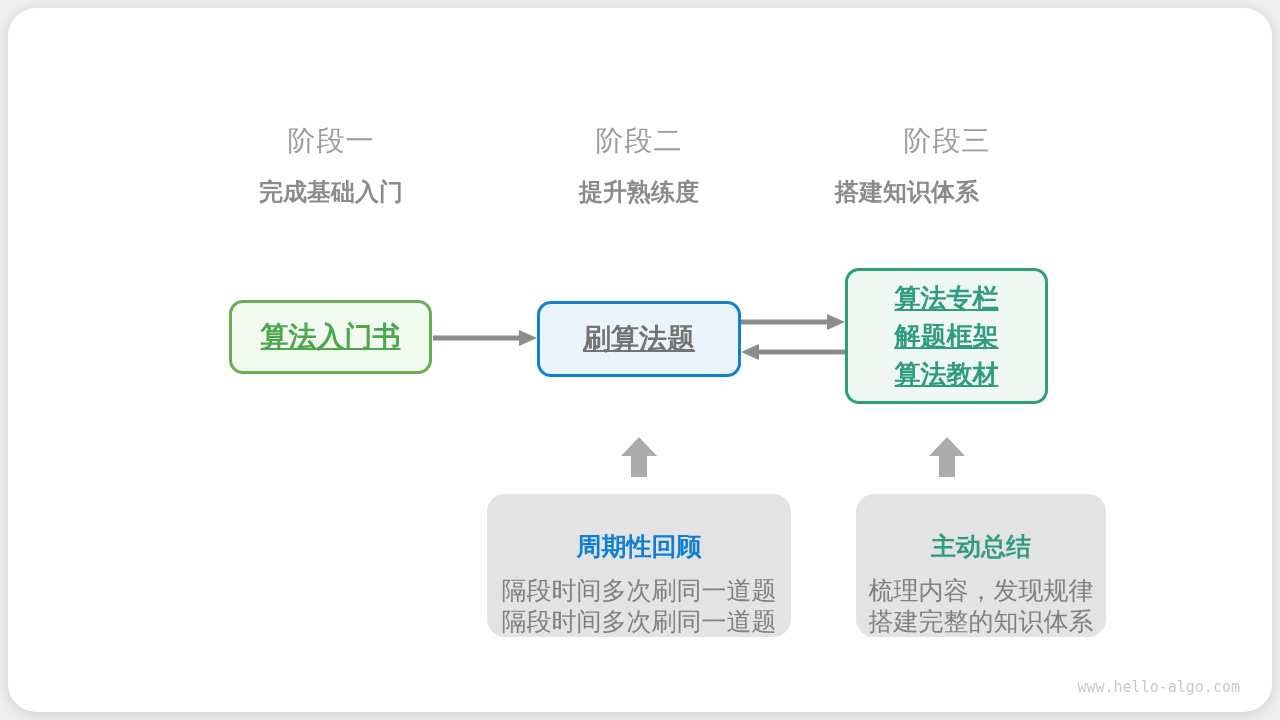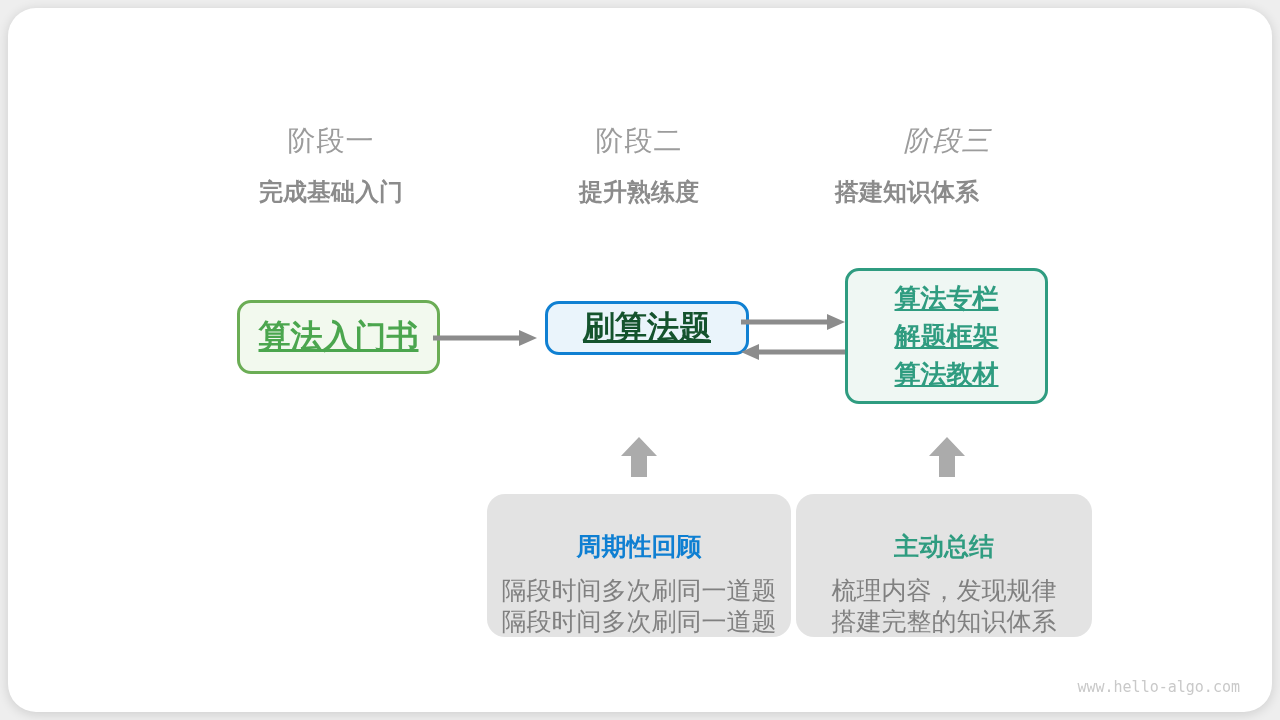--- a/index.html
+++ b/index.html
@@ -49,21 +49,21 @@
     border-radius: 14px;
     display: flex;
     flex-direction: column;
     align-items: center;
     justify-content: center;
     font-weight: bold;
     text-align: center;
     text-decoration: underline;
   }
   .node-line { display: block; }
-  #node-intro-book, #node-practice { font-size: 32px; margin-left: 8px; }
+  #node-intro-book, #node-practice { font-size: 28px; }
   #node-resources { font-size: 26px; }
   #node-resources .node-line { line-height: 38px; }
 
   
   svg.arrow { display: block; overflow: visible; }
 
   
   .note {
     box-sizing: border-box;
     background: #e3e3e3;
@@ -96,28 +96,28 @@
 
 <div id="canvas">
   <div class="card"></div>
 
   <div class="abs stage-label" style="left:171px; top:122px;">阶段一</div>
   <div class="abs stage-subtitle" style="left:171px; top:176px;">完成基础入门</div>
 
   <div class="abs stage-label" style="left:479px; top:122px;">阶段二</div>
   <div class="abs stage-subtitle" style="left:479px; top:176px;">提升熟练度</div>
 
-  <div class="abs stage-label" style="left:787px; top:122px;font-style:italic;">阶段三</div>
+  <div class="abs stage-label" style="left:787px; top:122px;">阶段三</div>
   <div class="abs stage-subtitle" style="left:747px; top:176px;">搭建知识体系</div>
 
   <div id="node-intro-book" class="abs node" style="left: 229px; top: 300px; width: 203px; height: 74px; border-color: rgb(107, 173, 85); background: rgb(242, 249, 238); color: rgb(75, 166, 78);">
     <span class="node-line">算法入门书</span>
   </div>
 
-  <div id="node-practice" class="abs node" style="left: 537px; top: 301px; width: 204px; height: 54px; border-color: rgb(16, 128, 210); background: rgb(234, 244, 251); color: #14532d;">
+  <div id="node-practice" class="abs node" style="left: 537px; top: 301px; width: 204px; height: 76px; border-color: rgb(16, 128, 210); background: rgb(234, 244, 251); color: #737373;">
     <span class="node-line">刷算法题</span>
   </div>
 
   <div id="node-resources" class="abs node" style="left: 845px; top: 268px; width: 203px; height: 136px; border-color: rgb(47, 156, 128); background: rgb(239, 247, 243); color: rgb(47, 156, 128);">
     <span class="node-line">算法专栏</span>
     <span class="node-line">解题框架</span>
     <span class="node-line">算法教材</span>
   </div>
 
   <svg class="abs arrow" style="left: 433px; top: 328px; color: rgb(140, 140, 140);" width="104" height="20" viewBox="0 0 104 20">
@@ -144,21 +144,21 @@
   </svg>
 
   <div class="abs note" style="left:487px; top:494px; width:304px; height:143px;">
     <div class="note-title" style="color: rgb(14, 127, 210);">周期性回顾</div>
     <div class="note-body">
       <div>隔段时间多次刷同一道题</div>
       <div>隔段时间多次刷同一道题</div>
     </div>
   </div>
 
-  <div class="abs note" style="left:796px; top:494px; width:296px; height:143px;">
+  <div class="abs note" style="left:856px; top:494px; width:250px; height:143px;">
     <div class="note-title" style="color: rgb(47, 156, 128);">主动总结</div>
     <div class="note-body">
       <div>梳理内容，发现规律</div>
       <div>搭建完整的知识体系</div>
     </div>
   </div>
 
   <div class="watermark" style="color: rgb(201, 201, 201);">www.hello-algo.com</div>
 </div>
 

